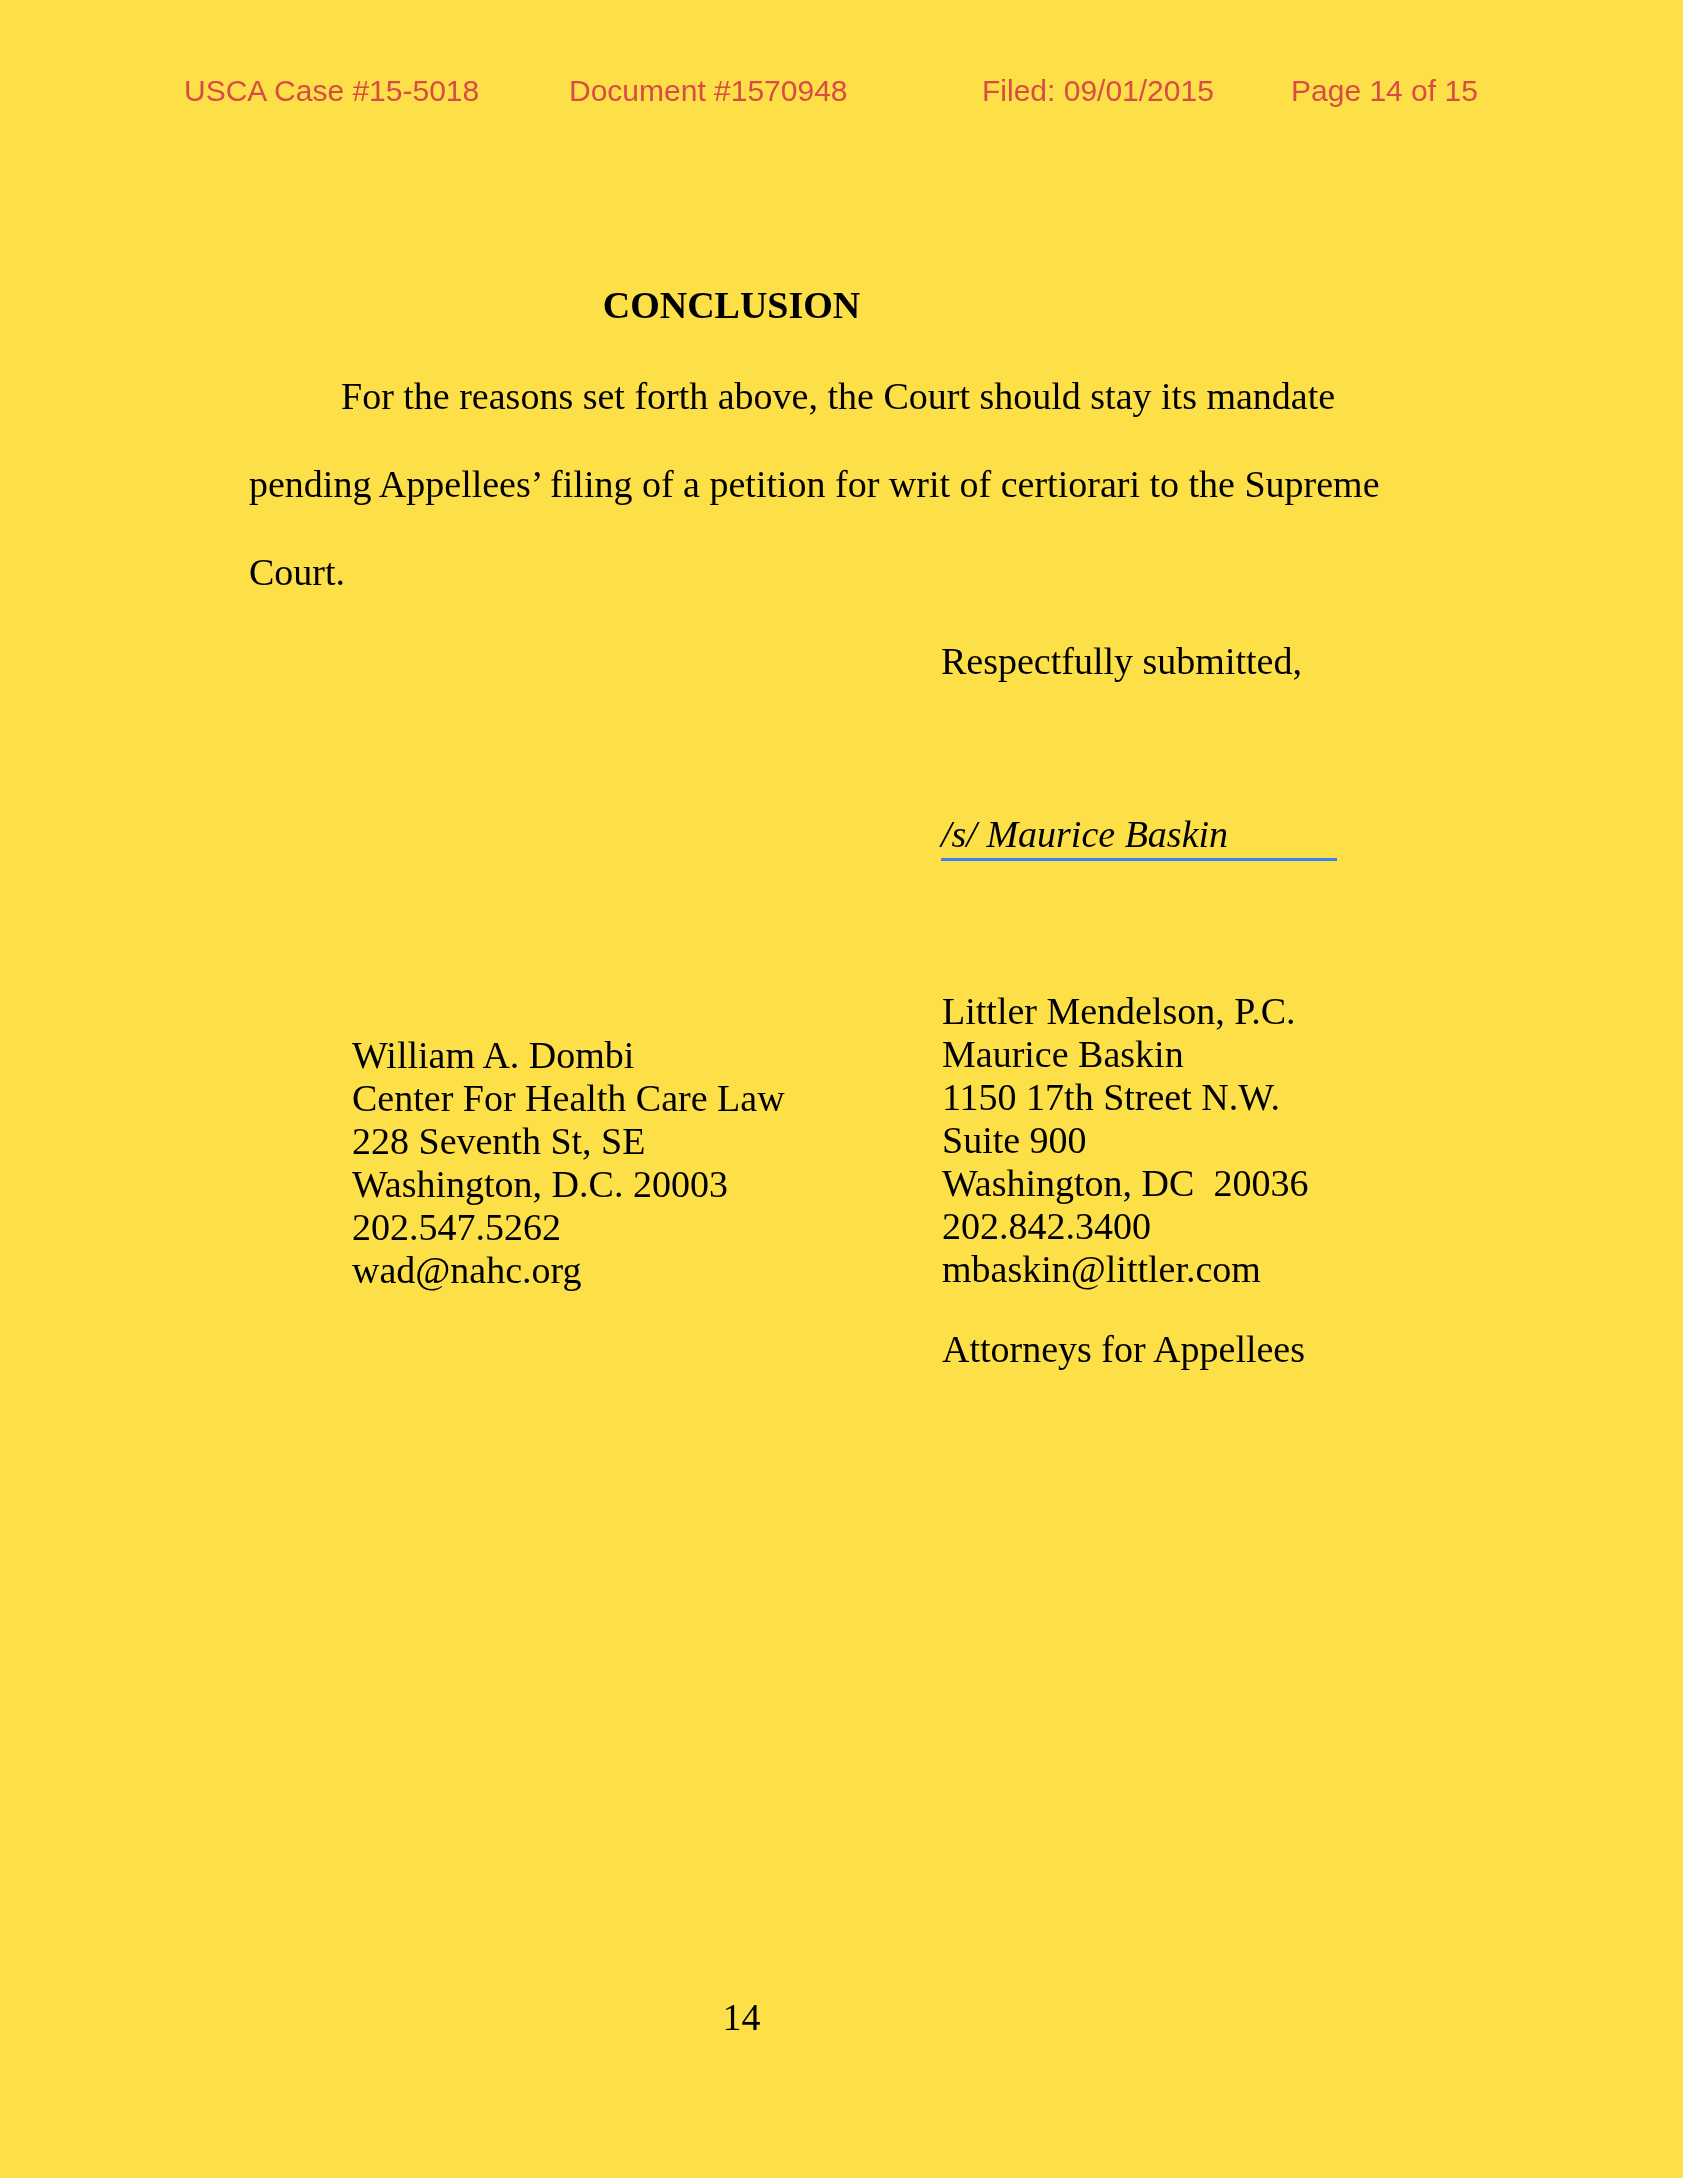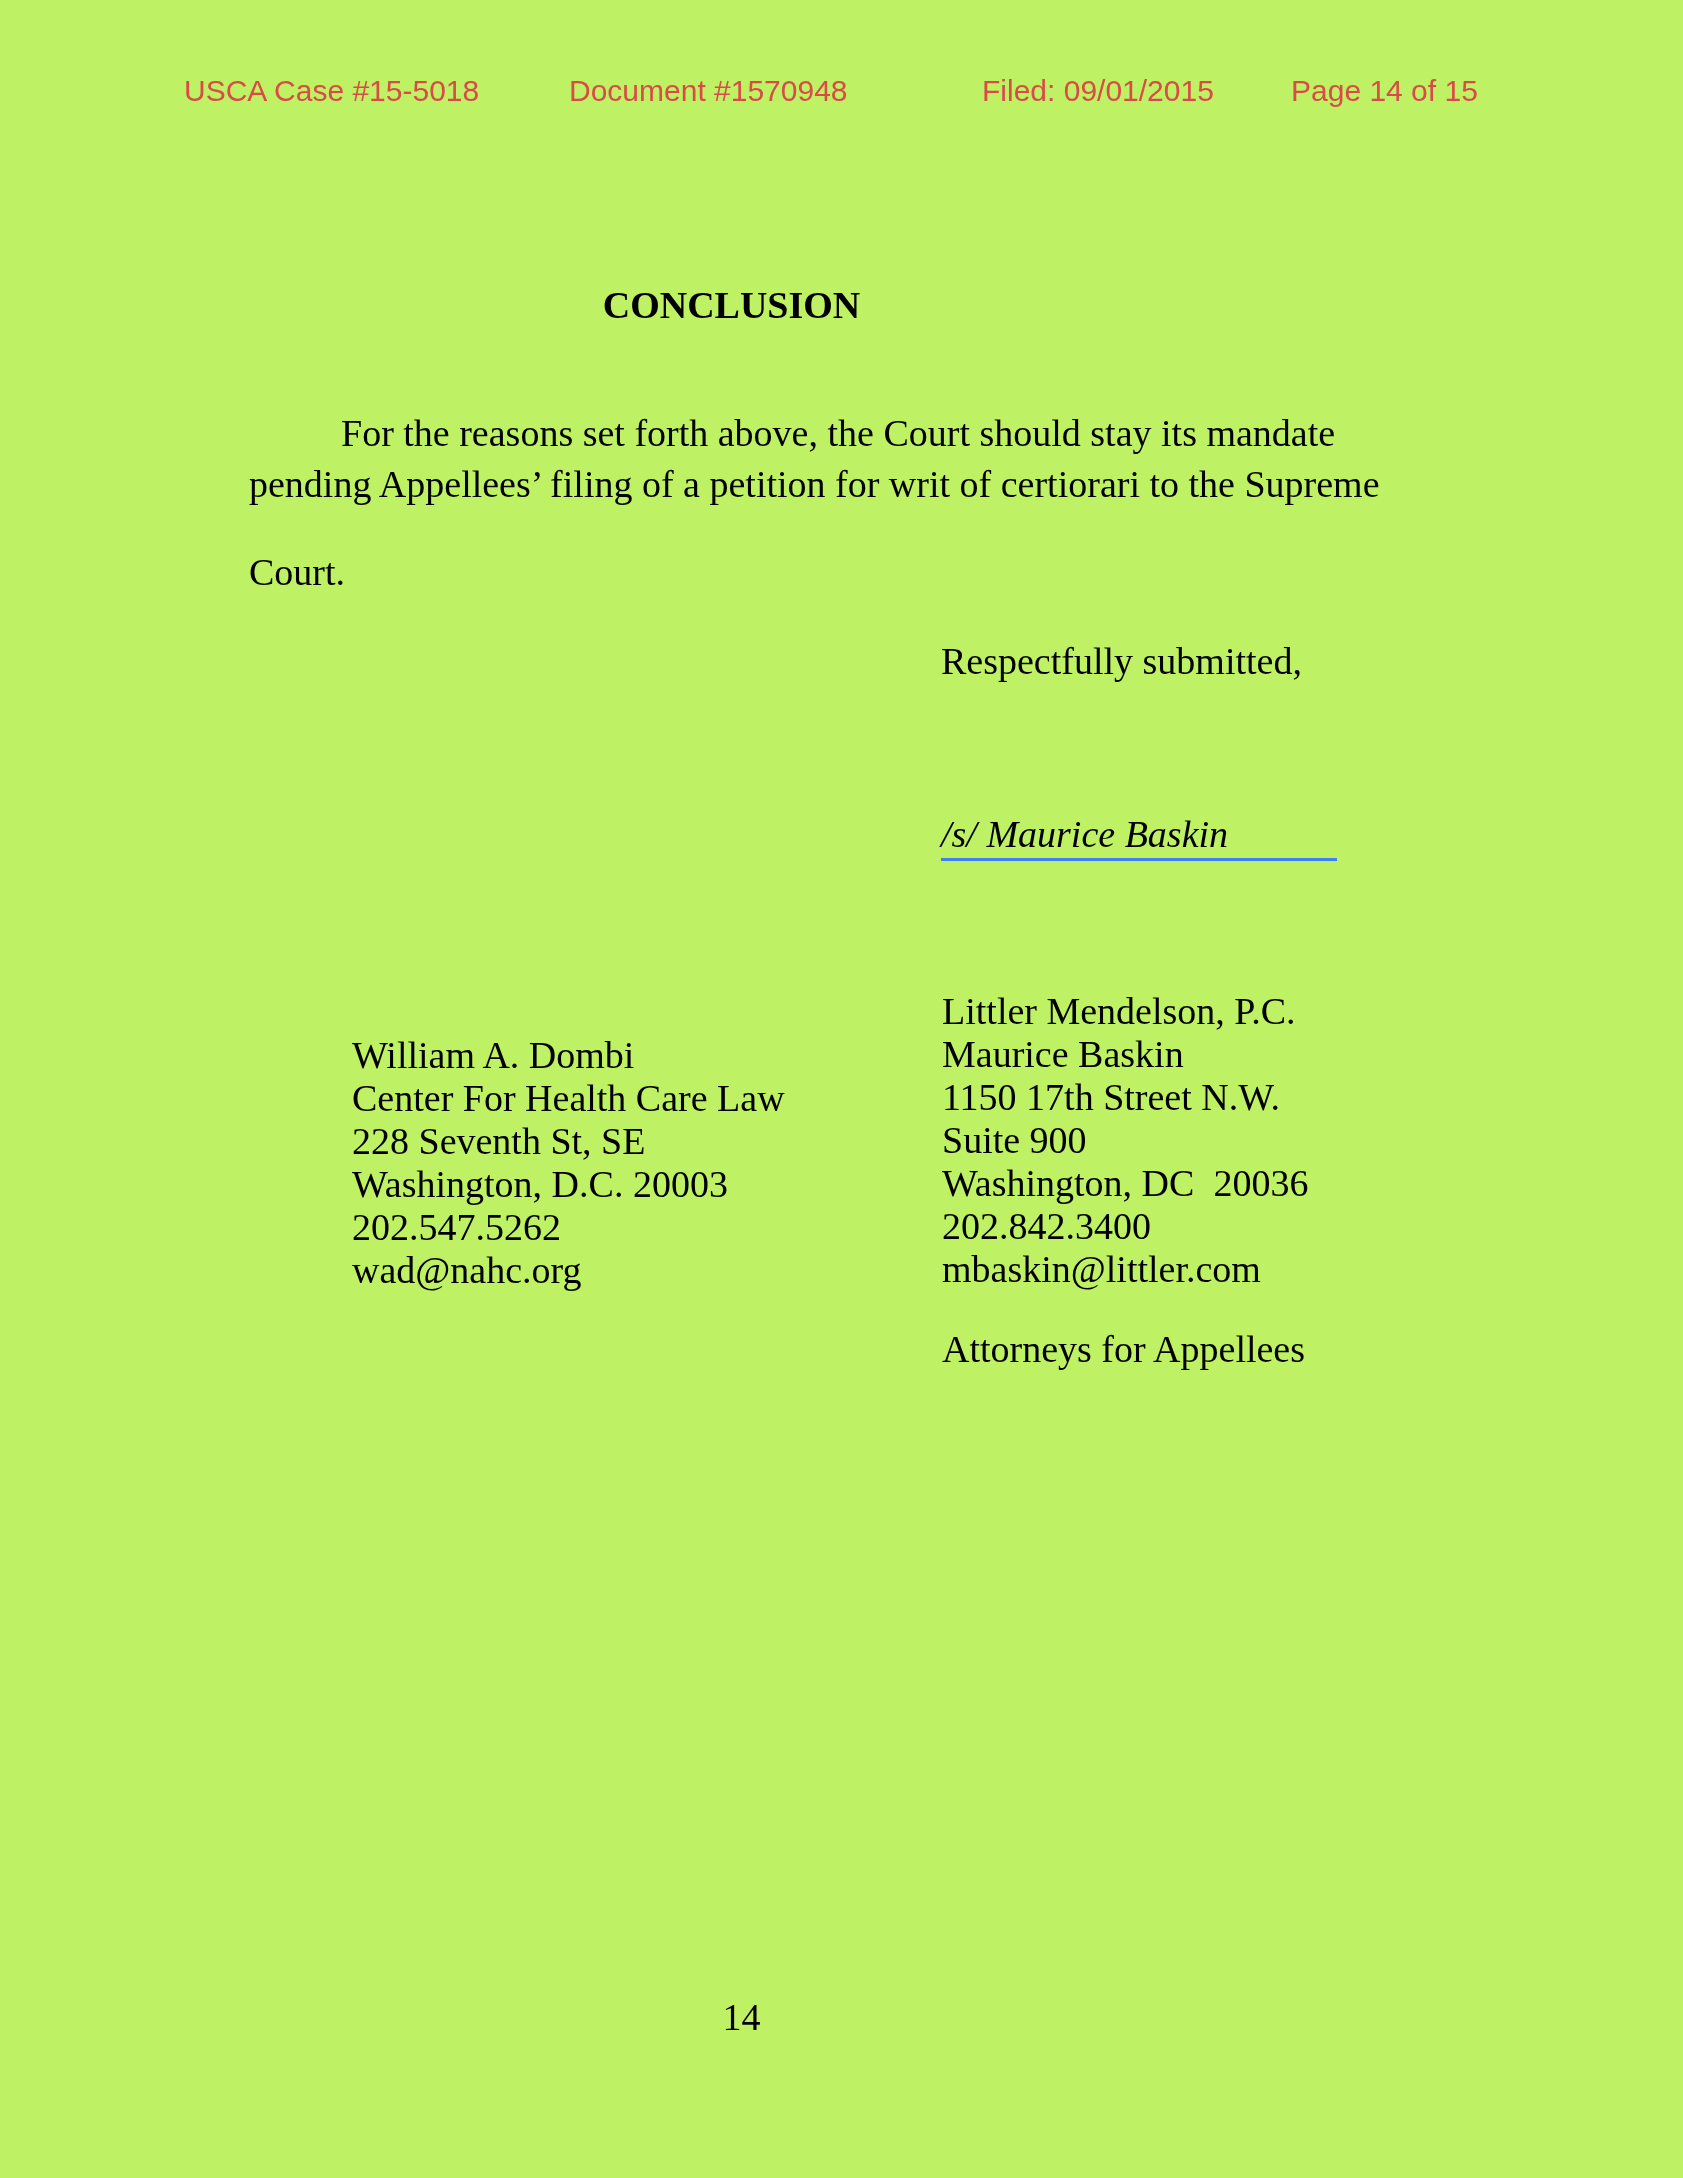--- a/index.html
+++ b/index.html
@@ -1,20 +1,20 @@
 <!DOCTYPE html>
 <html><head>
 <meta charset="utf-8">
 <style>
   html, body { margin: 0; padding: 0; background: #ffffff; }
   .page {
     position: relative;
     width: 1683px;
     height: 2178px;
-    background: #bef264;
+    background: #fde047;
     font-family: "Liberation Serif", "DejaVu Serif", serif;
     color: #000000;
     overflow: hidden;
   }
   
   .stamp {
     position: absolute;
     top: 76px; left: 0; width: 1683px; height: 40px;
     font-family: "Liberation Sans", "DejaVu Sans", sans-serif;
     font-size: 30px;
@@ -38,21 +38,21 @@
     line-height: 1;
   }
 
   
   .p-line {
     position: absolute;
     font-size: 38px;
     line-height: 1;
     white-space: pre;
   }
-  .p-line-1 { top: 377px; left: 341px; margin-top: 37px; }
+  .p-line-1 { top: 377px; left: 341px; }
   .p-line-2 { top: 465px; left: 249px; }
   .p-line-3 { top: 553px; left: 249px; }
 
   .closing {
     position: absolute;
     top: 642px; left: 941px;
     font-size: 38px; line-height: 1; white-space: pre;
   }
 
   

